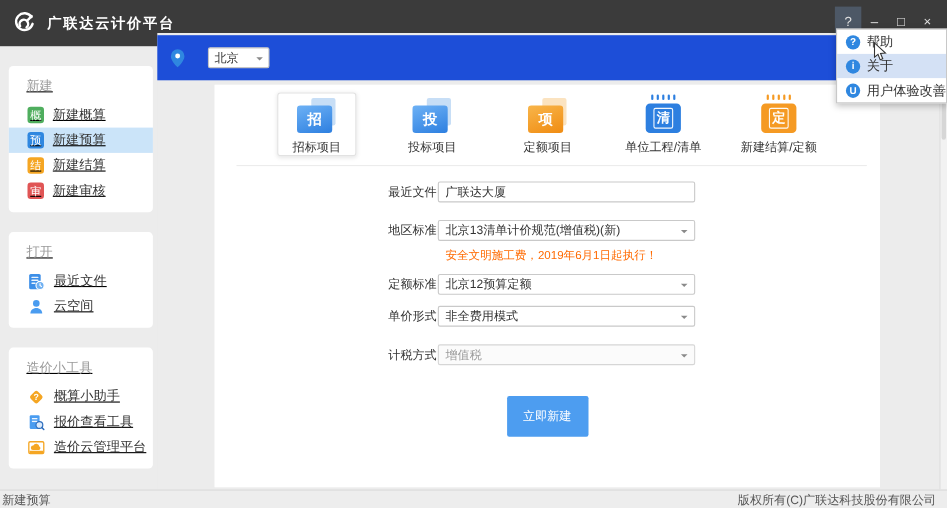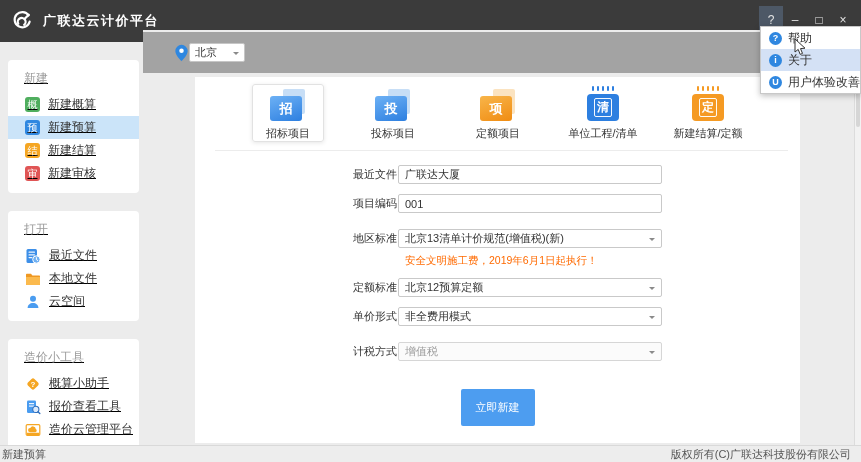--- a/index.html
+++ b/index.html
@@ -29,21 +29,21 @@
   .s-item { height:23px; display:flex; align-items:center; padding-left:17px; gap:8px; font-size:12px; color:#333; cursor:pointer; }
   .s-item.selected { background:#cbe4f9; }
   .badge { width:15px; height:15px; border-radius:3px; color:#fff; font-size:10px; display:flex; align-items:center; justify-content:center; flex:none; }
   .c-green  { background:#4fae5e; }
   .c-blue   { background:#2f87e0; }
   .c-orange { background:#f5a623; }
   .c-red    { background:#e05555; }
   .s-ico { width:16px; height:16px; flex:none; display:flex; }
   
   .main { position:absolute; left:143px; top:30px; right:0; bottom:17px; background:#ececec; }
-  .locbar { margin-top:2px; height:41px; background:#a3a3a3; display:flex; align-items:center; padding-left:31px; gap:0; }
+  .locbar { margin-top:2px; height:41px; background:#1d4ed8; display:flex; align-items:center; padding-left:11px; gap:20px; }
   .loc-select { width:56px; height:19px; border:1px solid #c6c6c6; border-radius:2px; background:#fff;
     font-size:11px; color:#333; display:flex; align-items:center; justify-content:space-between; padding:0 5px; cursor:pointer; }
   .caret { width:0; height:0; border:3.5px solid transparent; border-top-color:#8a8a8a; margin-top:4px; }
   .panel { position:absolute; left:52px; top:47px; width:605px; bottom:2px; background:#fff; }
   
   .tabs { display:flex; padding:7px 0 0 57px; gap:33px; }
   .tab { width:72px; height:58px; border:1px solid transparent; border-radius:3px; padding-top:5px;
     display:flex; flex-direction:column; align-items:center; cursor:pointer; }
   .tab.selected { border-color:#e2e2e2; box-shadow:0 1px 4px rgba(0,0,0,.10); }
   .tab-label { font-size:11px; color:#333; margin-top:5px; white-space:nowrap; }
@@ -64,21 +64,21 @@
   .pad .binding { position:absolute; top:-4px; left:7px; right:7px; display:flex; justify-content:space-between; }
   .pad .binding i { width:2px; height:5px; border-radius:1px; }
   .pad.blue .binding i { background:#2d7fe0; }
   .pad.orange .binding i { background:#f59a23; }
   .divider { border-top:1px solid #ececec; margin:8px 12px 0 20px; }
   
   .form { padding-top:14px; font-size:11px; }
   .frow { display:flex; align-items:center; margin:0 0 10px 158px; }
   .frow.spaced { margin-top:16px; }
   .flabel { width:45px; color:#333; flex:none; }
-  .f-input, .f-select { width:264px; height:19px; border:1px solid #c9c9c9; border-radius:2px; background:#fff;
+  .f-input, .f-select { width:234px; height:19px; border:1px solid #c9c9c9; border-radius:2px; background:#fff;
     font-size:11px; color:#333; padding:0 6px; font-family:inherit; }
   .f-input { outline:none; }
   .f-select { display:flex; align-items:center; justify-content:space-between; cursor:pointer; }
   .f-select.disabled { color:#9c9c9c; background:#fbfbfb; border-color:#d6d6d6; cursor:default; }
   .warning { margin:-4px 0 10px 210px; color:#ff6a00; font-size:10.5px; }
   .submit { display:block; margin:28px auto 0; width:74px; height:37px; background:#4d9df0; color:#fff;
     border:none; border-radius:2px; font-size:11px; cursor:pointer; font-family:inherit; }
   
   .vscroll { position:absolute; right:0; top:0; bottom:0; width:7px; background:#f2f2f2; border-left:1px solid #dcdcdc; }
   .vthumb { position:absolute; top:2px; left:1px; width:4px; height:95px; background:#d6d6d6; border-radius:2px; }
@@ -146,29 +146,20 @@
             <rect x="3.5" y="8.9" width="4" height="1.3" rx=".6" fill="#fff" opacity=".9"></rect>
             <circle cx="11.4" cy="11.5" r="3.7" fill="#6fb0f2" stroke="#fff"></circle>
             <path d="M11.4 9.7v1.9l1.3.9" stroke="#fff" fill="none" stroke-linecap="round"></path>
           </svg>
         </span>
         <span>最近文件</span>
       </div>
       <div class="s-item">
         <span class="s-ico">
           <svg width="16" height="16" viewBox="0 0 16 16">
-            <path d="M1 3.8c0-.6.4-1 1-1h4l1.4 1.8H14c.6 0 1 .4 1 1v7.4c0 .6-.4 1-1 1H2c-.6 0-1-.4-1-1z" fill="#ef9822"></path>
-            <path d="M1 6h14v7c0 .6-.4 1-1 1H2c-.6 0-1-.4-1-1z" fill="#fbba4e"></path>
-          </svg>
-        </span>
-        <span>本地文件</span>
-      </div>
-      <div class="s-item">
-        <span class="s-ico">
-          <svg width="16" height="16" viewBox="0 0 16 16">
             <circle cx="8" cy="4.8" r="3" fill="#4a9cf0"></circle>
             <path d="M2.6 14c0-3.1 2.4-5.1 5.4-5.1s5.4 2 5.4 5.1z" fill="#4a9cf0"></path>
           </svg>
         </span>
         <span>云空间</span>
       </div>
     </div>
 
     <div class="side-card">
       <div class="sec-title">造价小工具</div>
@@ -276,24 +267,20 @@
         </div>
       </div>
 
       <div class="divider"></div>
 
       <div class="form">
         <div class="frow">
           <span class="flabel">最近文件</span>
           <input class="f-input" value="广联达大厦" style="">
         </div>
-        <div class="frow">
-          <span class="flabel">项目编码</span>
-          <input class="f-input" value="001" style="">
-        </div>
         <div class="frow" style="margin-top:16px;">
           <span class="flabel">地区标准</span>
           <div class="f-select">
             <span>北京13清单计价规范(增值税)(新)</span>
             <span class="caret"></span>
           </div>
         </div>
         <div class="warning">安全文明施工费，2019年6月1日起执行！</div>
         <div class="frow">
           <span class="flabel">定额标准</span>

